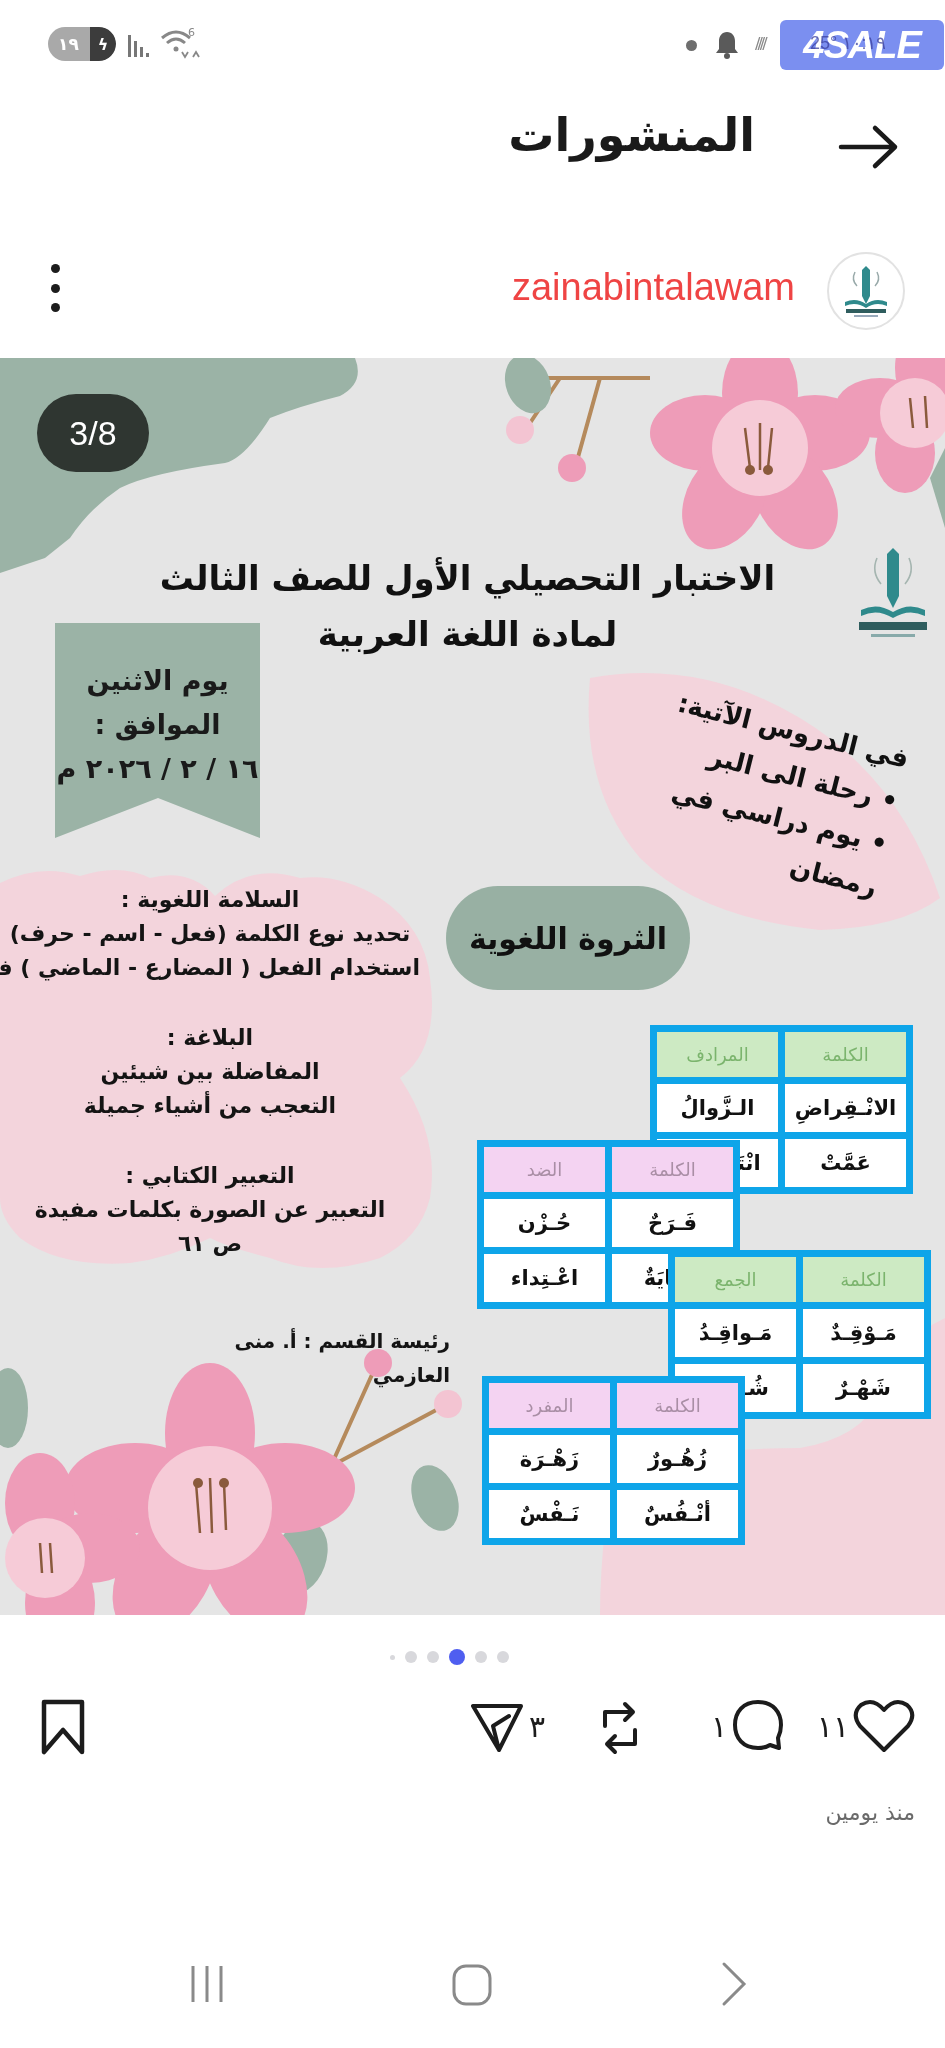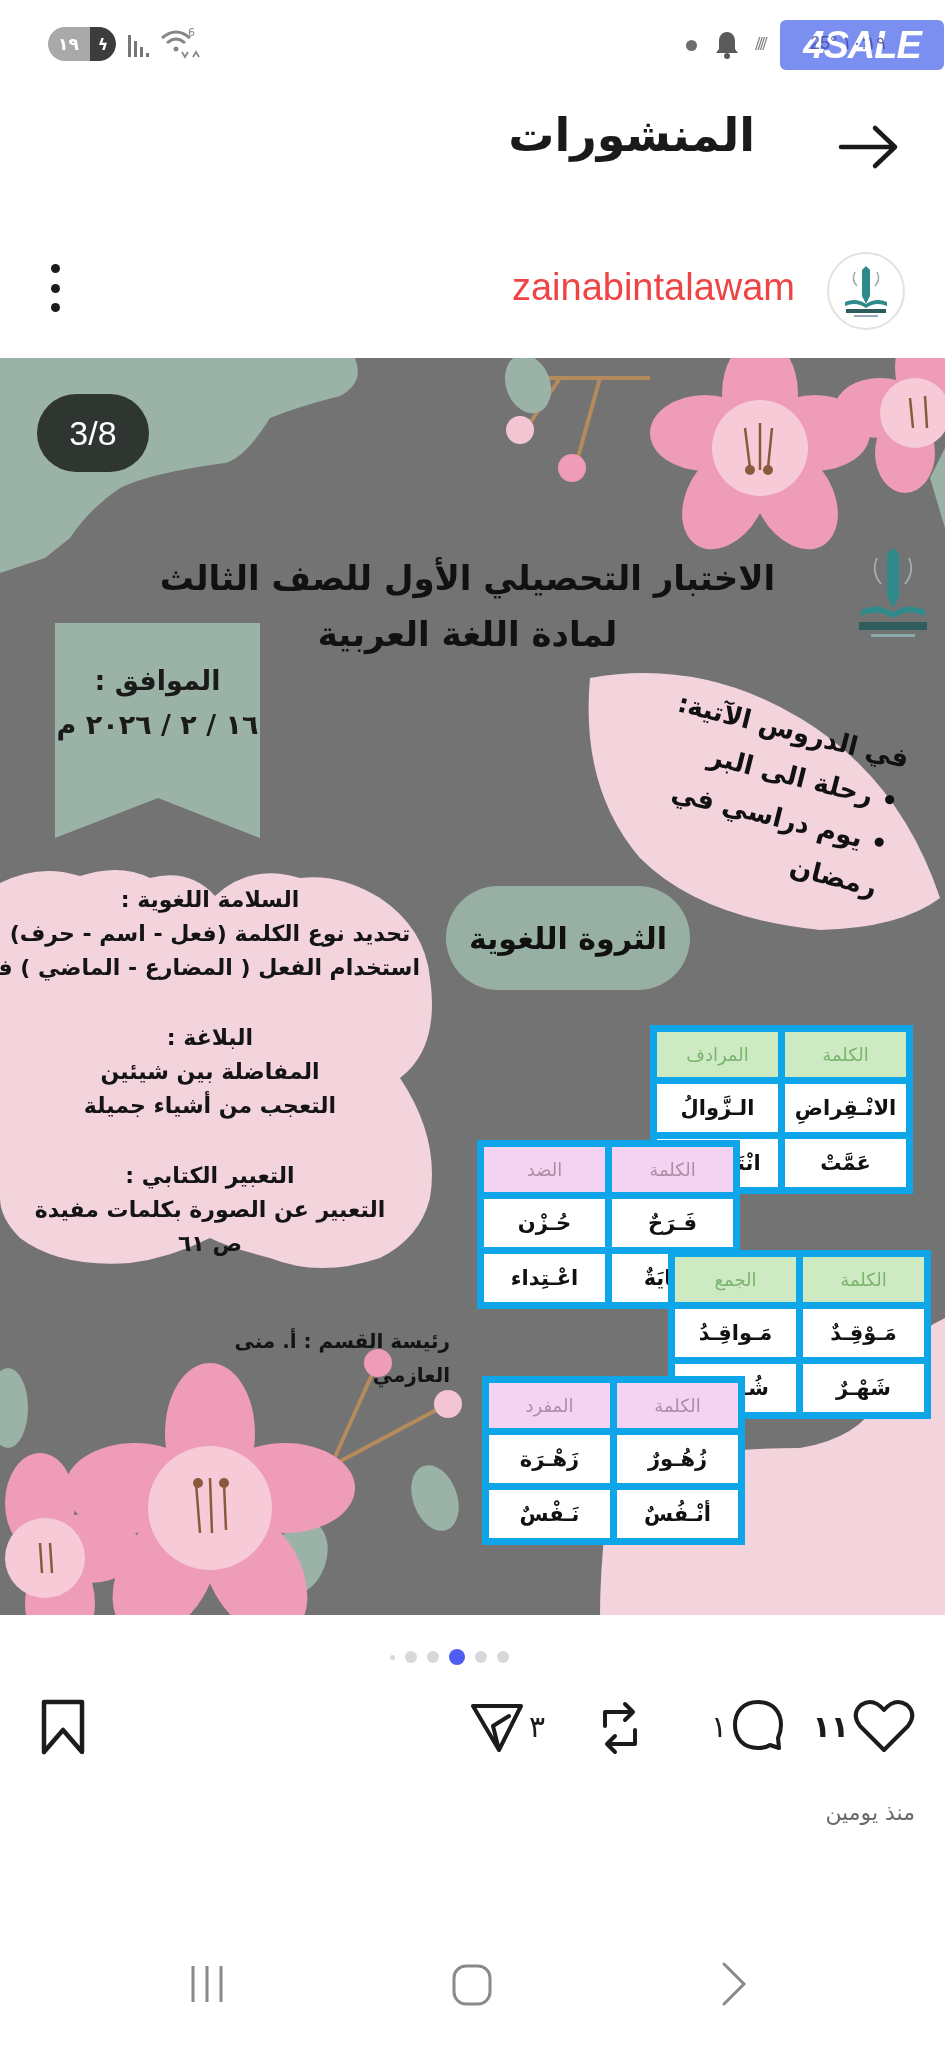--- a/index.html
+++ b/index.html
@@ -29,21 +29,21 @@
   .page-title { position: absolute; right: 190px; top: 18px; font-size: 46px; font-weight: bold; direction: rtl; }
 
   
   .author-row { position: absolute; top: 240px; left: 0; width: 945px; height: 100px; }
   .avatar { position: absolute; right: 40px; top: 12px; width: 78px; height: 78px; border-radius: 50%; border: 2px solid #e2e2e2; background: #fff; overflow: hidden; }
   .username { position: absolute; right: 150px; top: 26px; font-size: 38px; font-weight: normal; color: #ef4444; font-family: "Liberation Sans", sans-serif; }
   .more-button { position: absolute; left: 48px; top: 24px; width: 14px; height: 48px; display: flex; flex-direction: column; justify-content: space-between; align-items: center; cursor: pointer; }
   .more-button span { width: 9px; height: 9px; border-radius: 50%; background: #1c1c1c; display: block; }
 
   
-  .post-image { position: absolute; top: 358px; left: 0; width: 945px; height: 1257px; background: #737373; overflow: hidden; direction: rtl; }
+  .post-image { position: absolute; top: 358px; left: 0; width: 945px; height: 1257px; background: #e5e5e5; overflow: hidden; direction: rtl; }
   .post-image svg.bg { position: absolute; left: 0; top: 0; }
   .counter { position: absolute; left: 37px; top: 36px; width: 112px; height: 78px; border-radius: 39px; background: #2f3631; color: #fff;
     font-size: 34px; display: flex; align-items: center; justify-content: center; font-family: "Liberation Sans", sans-serif; direction: ltr; }
   .slide-title { position: absolute; left: 140px; right: 150px; top: 192px; text-align: center; font-size: 34px; font-weight: bold; line-height: 56px; color: #111; }
   .school-logo { position: absolute; right: 12px; top: 180px; width: 80px; height: 112px; }
   .date-banner { position: absolute; left: 55px; top: 265px; width: 205px; text-align: center; font-size: 27px; font-weight: bold; line-height: 44px; color: #1a1a1a; padding-top: 36px; }
   .lessons { position: absolute; left: 610px; top: 350px; width: 290px; font-size: 26px; font-weight: bold; line-height: 44px; color: #111; transform: rotate(14deg); transform-origin: 60% 40%; text-align: right; }
   .lessons li { list-style: none; }
   .lessons li::before { content: "• "; }
   .vocab-pill { position: absolute; left: 446px; top: 528px; width: 244px; height: 104px; border-radius: 59px; background: #98b0a3;
@@ -208,20 +208,21 @@
     <rect x="6" y="84" width="68" height="8" fill="#2f5d5e"></rect>
     <rect x="18" y="96" width="44" height="3" fill="#8aa"></rect>
   </svg>
 
   <div class="slide-title">
     <div>الاختبار التحصيلي الأول للصف الثالث</div>
     <div>لمادة اللغة العربية</div>
   </div>
 
   <div class="date-banner">
+    <div>يوم الاثنين</div>
     <div>الموافق :</div>
     <div>١٦ / ٢ / ٢٠٢٦ م</div>
   </div>
 
   <div class="lessons">
     <div>في الدروس الآتية:</div>
     <ul>
       <li>رحلة الى البر</li>
       <li>يوم دراسي في رمضان</li>
     </ul>
@@ -319,21 +320,21 @@
 <div class="dots">
   <span style="width:5px;height:5px"></span>
   <span style="width:12px;height:12px"></span>
   <span style="width:12px;height:12px"></span>
   <span style="width:16px;height:16px;background:#4f5ef0"></span>
   <span style="width:12px;height:12px"></span>
   <span style="width:12px;height:12px"></span>
 </div>
 
 <div class="actions">
-  <div class="action" style="right:30px;font-weight:bold;">
+  <div class="action" style="right:30px;">
     <span class="count">١١</span>
     <svg width="62" height="56" viewBox="0 0 62 56">
       <path d="M31 52 L7 28 Q-2 16 8 7 Q20 -1 31 12 Q42 -1 54 7 Q64 16 55 28 Z" stroke="#1c1c1c" stroke-width="4" fill="none" stroke-linejoin="round"></path>
     </svg>
   </div>
   <div class="action" style="right:160px;">
     <span class="count">١</span>
     <svg width="54" height="56" viewBox="0 0 54 56">
       <path d="M27 4 C12 4 4 14 4 27 C4 40 12 50 27 50 C32 50 36 49 39 47 L48 50 L47 40 C49 36 50 32 50 27 C50 14 42 4 27 4 Z" stroke="#1c1c1c" stroke-width="4" fill="none" stroke-linejoin="round"></path>
     </svg>

